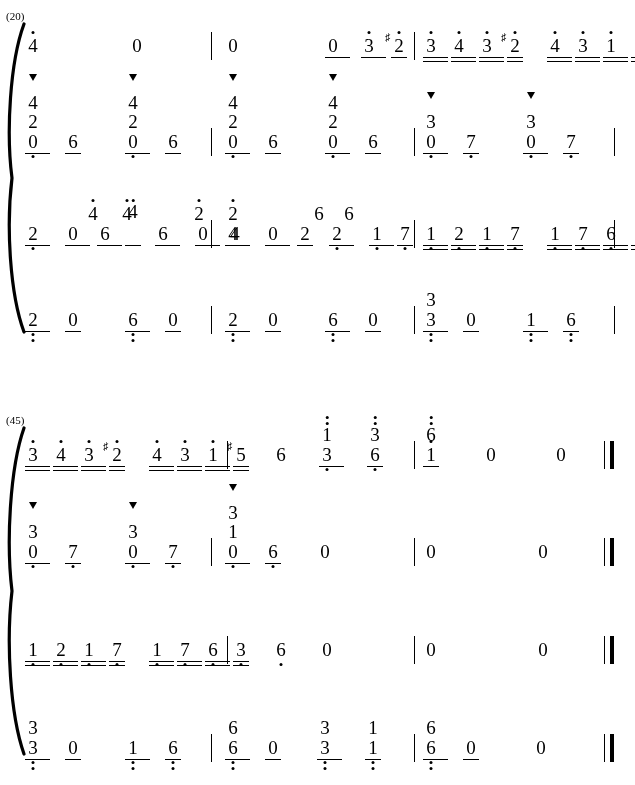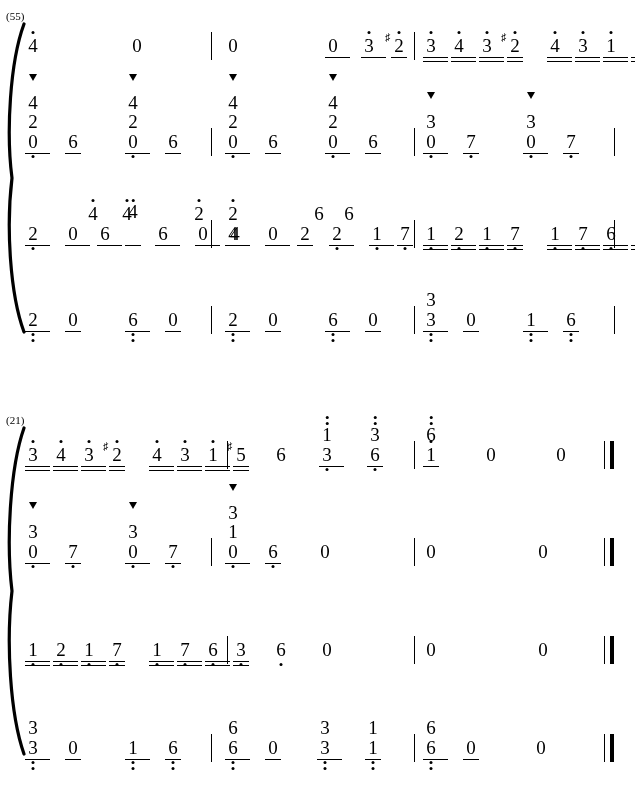--- a/index.html
+++ b/index.html
@@ -169,21 +169,21 @@
   }
   .finebar.thick { width: 3.5px; }
 
   .hidden { visibility: hidden; }
 </style>
 </head>
 <body>
 
 <div class="sheet">
 
-  <div class="sysnum" style="left:6px; top:10px;">(55)</div>
+  <div class="sysnum" style="left:6px; top:10px;">(20)</div>
 
   <div class="brace" style="left:4px; top:22px;">
     <svg width="24" height="312" viewBox="0 0 24 312" aria-hidden="true">
       <path d="M20 2 C6 40, 2 110, 8 156 C2 205, 6 272, 20 310" fill="none" stroke="#000" stroke-width="3.2" stroke-linecap="round"></path>
     </svg>
   </div>
 
   <div class="row" style="left:26px; top:36px;">
     <span class="n" style="width:14px;"><span class="dotup"></span><span class="d">4</span></span>
     <span class="n hidden" style="width:82px;"><span class="d">.</span></span>
@@ -318,21 +318,21 @@
     <span class="n beamwide1" style="width:14px;">
       <span class="stack s1">3</span>
       <span class="dotdn"></span><span class="dotdn2"></span><span class="d">3</span>
     </span>
     <span class="n beam1" style="width:14px; margin-left:22px;"><span class="d">0</span></span>
     <span class="n beamwide1" style="width:14px; margin-left:42px;"><span class="dotdn"></span><span class="dotdn2"></span><span class="d">1</span></span>
     <span class="n beam1" style="width:14px; margin-left:22px;"><span class="dotdn"></span><span class="dotdn2"></span><span class="d">6</span></span>
   </div>
   <div class="bar" style="left:614px; top:306px; height:28px;"></div>
 
-  <div class="sysnum" style="left:6px; top:414px;">(21)</div>
+  <div class="sysnum" style="left:6px; top:414px;">(45)</div>
 
   <div class="brace" style="left:4px; top:426px;">
     <svg width="24" height="330" viewBox="0 0 24 330" aria-hidden="true">
       <path d="M20 2 C6 42, 2 116, 8 165 C2 216, 6 288, 20 328" fill="none" stroke="#000" stroke-width="3.2" stroke-linecap="round"></path>
     </svg>
   </div>
 
   <div class="row" style="left:26px; top:445px;">
     <span class="n beamwide2" style="width:14px;"><span class="dotup"></span><span class="d">3</span></span>
     <span class="n beamwide2" style="width:14px; margin-left:10px;"><span class="dotup"></span><span class="d">4</span></span>

